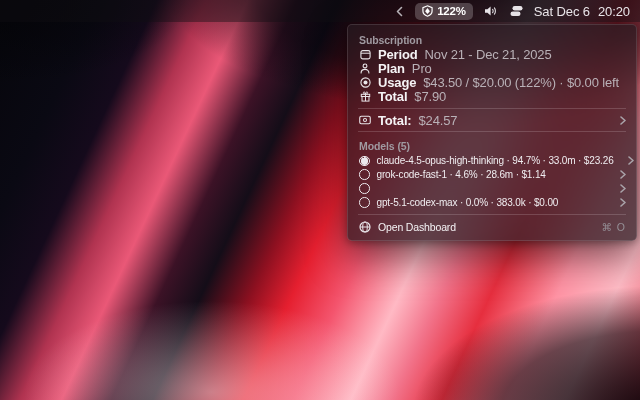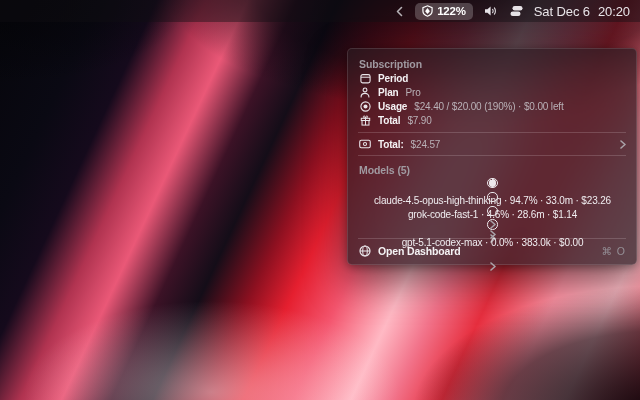--- a/index.html
+++ b/index.html
@@ -35,40 +35,40 @@
   .mb-clock { font-size:13px; color:#e9e5e9; letter-spacing:-0.1px; }
   .mb-clock .date { margin-right:8px; }
 
   
   .panel { position:absolute; left:347px; top:24px; width:290px; z-index:2;
     background:rgba(33,27,32,0.72);
     backdrop-filter: blur(32px) saturate(1.3);
     -webkit-backdrop-filter: blur(32px) saturate(1.3);
     border:1px solid rgba(255,255,255,0.12); border-radius:5px;
     box-shadow:0 14px 38px rgba(0,0,0,0.55), 0 2px 8px rgba(0,0,0,0.35);
-    padding:6px 0 5px 0; color:#f2eff2;margin-top:24px; }
+    padding:6px 0 5px 0; color:#f2eff2; }
 
   .sec-header { padding:3px 11px 2px; font-size:10.5px; font-weight:600; color:#a09aa1; letter-spacing:-0.1px; }
   .row { display:flex; align-items:center; height:13.8px; padding:0 10px 0 11px; gap:7px;
-    font-size:10px; letter-spacing:-0.15px; white-space:nowrap; }
+    font-size:13px; letter-spacing:-0.15px; white-space:nowrap; }
   .row .ric { width:12px; display:flex; justify-content:center; flex:none; }
   .row .lbl { font-weight:bold; color:#f5f3f5; }
   .row .val { color:#b9b1b7; }
   .row .spacer { flex:1; }
   .chev { flex:none; display:flex; }
 
   .divider { height:1px; background:rgba(255,255,255,0.16); margin:4.5px 10px; }
 
-  .model-row { font-size:10px; color:#f0edf0;flex-direction:column; }
+  .model-row { font-size:10px; color:#f0edf0; }
   .model-circle { position:relative; width:10.5px; height:10.5px; border:1.5px solid #ece8ec;
     border-radius:50%; flex:none; }
   .model-pie { position:absolute; inset:0.5px; border-radius:50%; }
 
   .footer-row { height:16px; margin-top:1px; font-size:10.5px; }
-  .footer-row .lbl { font-weight:700; }
+  .footer-row .lbl { font-weight:400; }
   .shortcut { color:#958f96; font-size:10.5px; letter-spacing:1px; }
 
   svg { display:block; }
 </style>
 </head>
 <body>
 
 <div class="wallpaper"></div>
 
 <div class="menubar">
@@ -113,20 +113,21 @@
   <div class="sec-header">Subscription</div>
 
   <div class="row">
     <span class="ric">
       <svg width="11" height="11" viewBox="0 0 12 12">
           <rect x="1" y="1.8" width="10" height="9" rx="2" fill="none" stroke="#e9e5e9" stroke-width="1.2"></rect>
           <line x1="1" y1="4.6" x2="11" y2="4.6" stroke="#e9e5e9" stroke-width="1.1"></line>
         </svg>
     </span>
     <span class="lbl">Period</span>
+    <span class="val">Nov 21 - Dec 21, 2025</span>
   </div>
 
   <div class="row">
     <span class="ric">
       <svg width="10" height="11" viewBox="0 0 11 12">
           <circle cx="5.5" cy="3.2" r="2.1" fill="none" stroke="#e9e5e9" stroke-width="1.2"></circle>
           <path d="M1.2 11 C1.2 8.4 3 7 5.5 7 C8 7 9.8 8.4 9.8 11" fill="none" stroke="#e9e5e9" stroke-width="1.2" stroke-linecap="round"></path>
         </svg>
     </span>
     <span class="lbl">Plan</span>
@@ -134,21 +135,21 @@
   </div>
 
   <div class="row">
     <span class="ric">
       <svg width="11" height="11" viewBox="0 0 12 12">
           <circle cx="6" cy="6" r="5" fill="none" stroke="#e9e5e9" stroke-width="1.2"></circle>
           <circle cx="6" cy="6" r="2.2" fill="#e9e5e9"></circle>
         </svg>
     </span>
     <span class="lbl">Usage</span>
-    <span class="val">$24.40 / $20.00 (190%) · $0.00 left</span>
+    <span class="val">$43.50 / $20.00 (122%) · $0.00 left</span>
   </div>
 
   <div class="row">
     <span class="ric">
       <svg width="11" height="11" viewBox="0 0 12 12">
           <rect x="1.4" y="3.6" width="9.2" height="2.4" fill="none" stroke="#e9e5e9" stroke-width="1.1"></rect>
           <rect x="2.2" y="6" width="7.6" height="5" fill="none" stroke="#e9e5e9" stroke-width="1.1"></rect>
           <line x1="6" y1="3.6" x2="6" y2="11" stroke="#e9e5e9" stroke-width="1.1"></line>
           <path d="M6 3.4 C4.2 3.4 3.2 2.4 3.8 1.4 C4.4 0.5 6 1.4 6 3.4 C6 1.4 7.6 0.5 8.2 1.4 C8.8 2.4 7.8 3.4 6 3.4" fill="none" stroke="#e9e5e9" stroke-width="1"></path>
         </svg>

